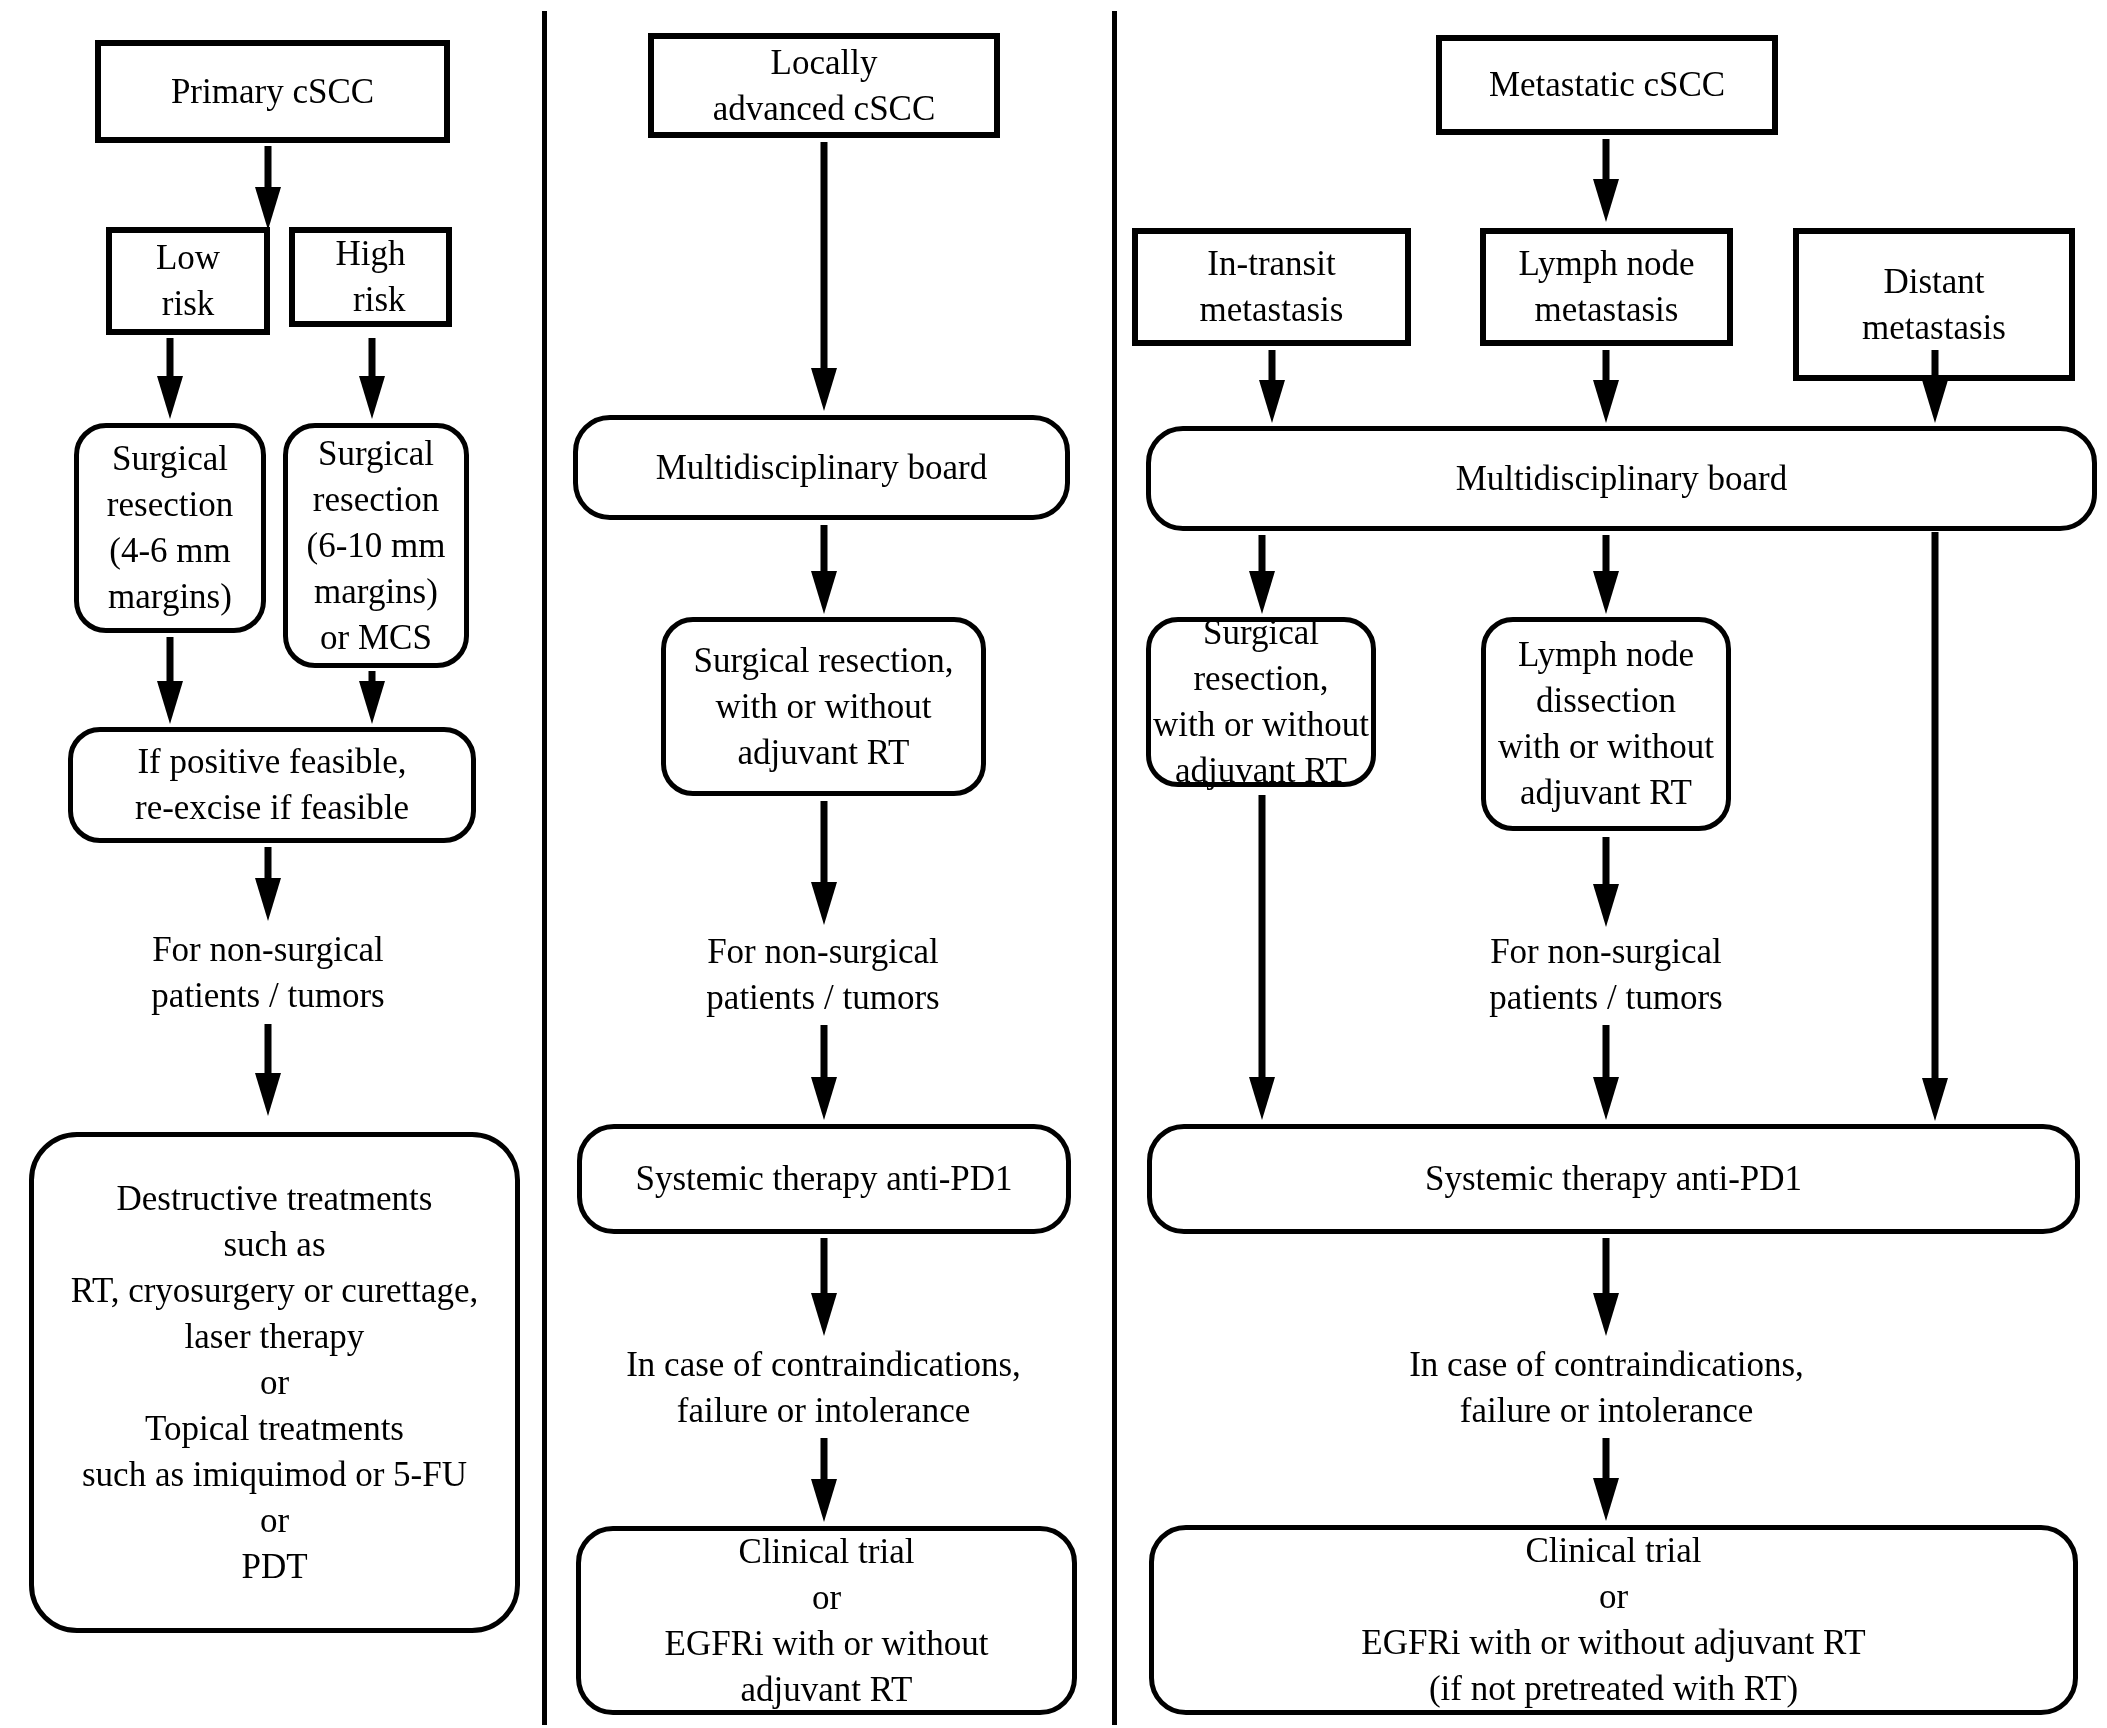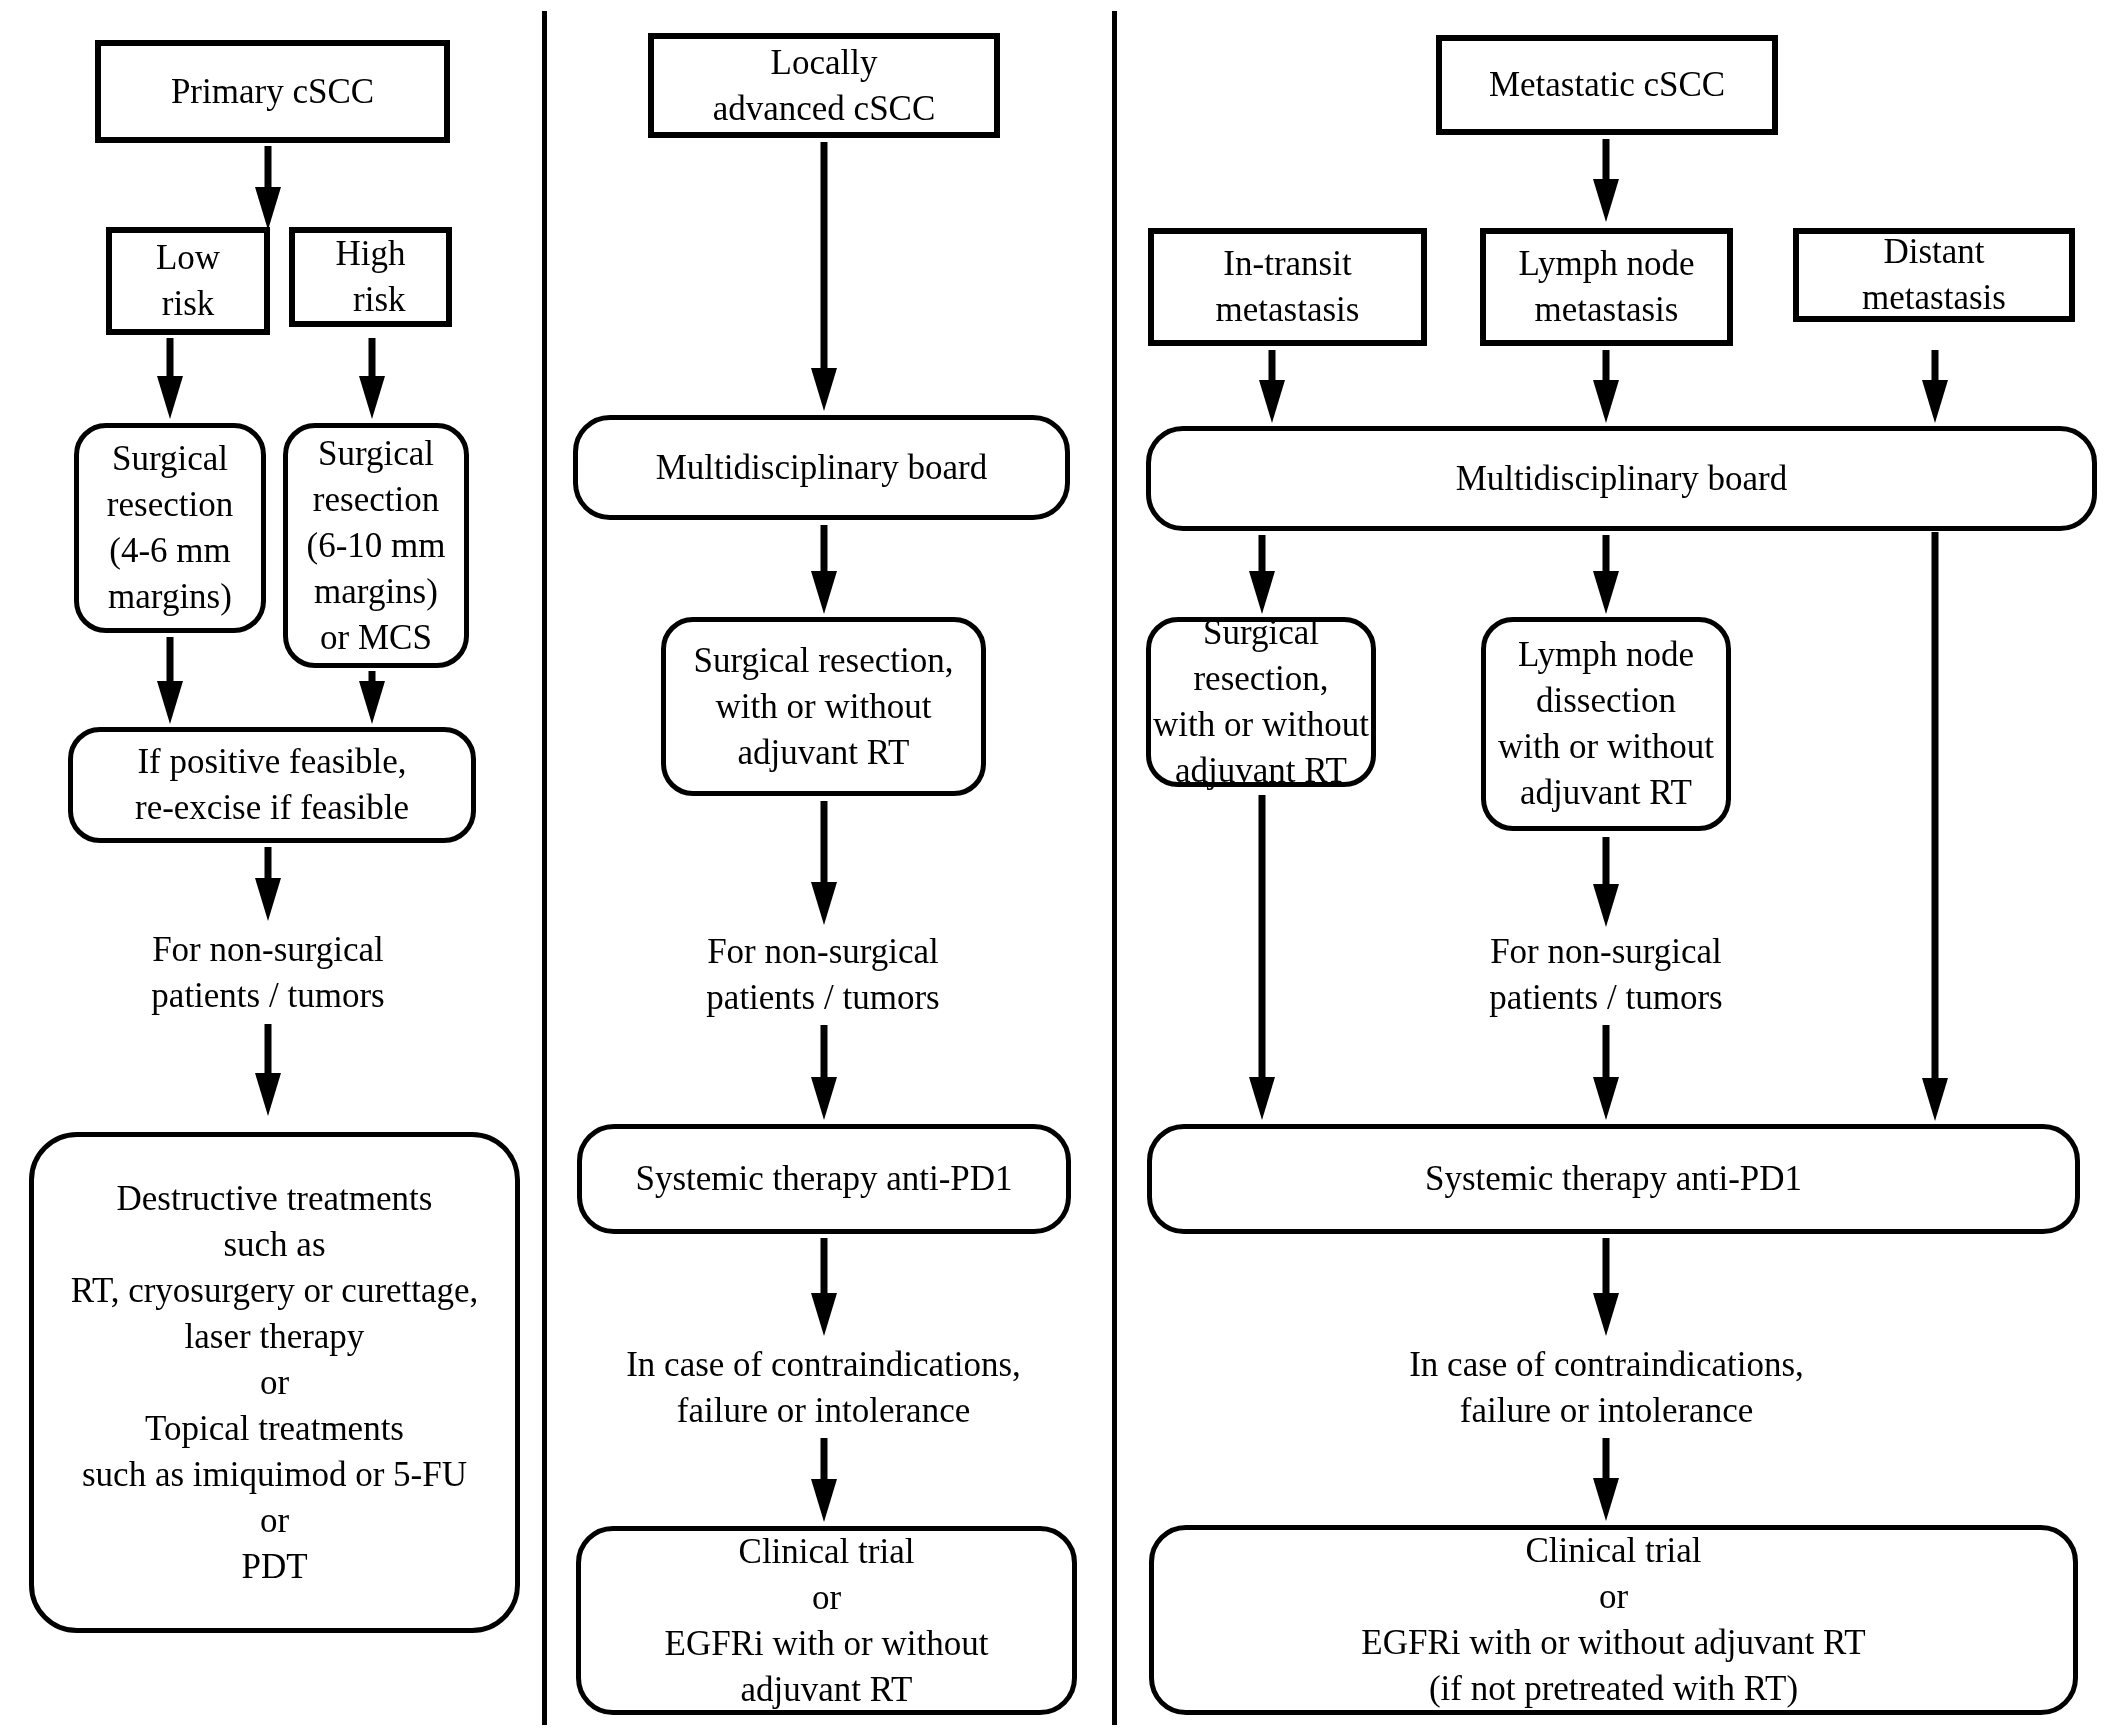--- a/index.html
+++ b/index.html
@@ -98,23 +98,23 @@
   .c2-nonsurg { left: 623px; top: 929px; width: 400px; height: 92px; }
   .a-c2-4     { left: 810px; top: 1025px; height: 95px; }
   .c2-sys     { left: 577px; top: 1124px; width: 494px; height: 110px; }
   .a-c2-5     { left: 810px; top: 1238px; height: 98px; }
   .c2-contra  { left: 573px; top: 1342px; width: 501px; height: 92px; }
   .a-c2-6     { left: 810px; top: 1438px; height: 84px; }
   .c2-clin    { left: 576px; top: 1526px; width: 501px; height: 189px; }
   
   .c3-title   { left: 1436px; top: 35px;   width: 342px; height: 100px; }
   .a-c3-1     { left: 1592px; top: 139px;  height: 83px; }
-  .c3-int     { left: 1132px; top: 228px;  width: 279px; height: 118px; margin-left: 16px; }
+  .c3-int     { left: 1132px; top: 228px;  width: 279px; height: 118px; }
   .c3-lym     { left: 1480px; top: 228px;  width: 253px; height: 118px; }
-  .c3-dis     { left: 1793px; top: 228px;  width: 282px; height: 94px; }
+  .c3-dis     { left: 1793px; top: 228px;  width: 282px; height: 153px; }
   .a-c3-2     { left: 1258px; top: 350px;  height: 73px; }
   .a-c3-3     { left: 1592px; top: 350px;  height: 73px; }
   .a-c3-4     { left: 1921px; top: 350px;  height: 73px; }
   .c3-board   { left: 1146px; top: 426px;  width: 951px; height: 105px; }
   .a-c3-5     { left: 1248px; top: 535px; height: 79px; }
   .a-c3-6     { left: 1592px; top: 535px; height: 79px; }
   .ln-dist    { left: 1921px; top: 532px; height: 589px; }
   .c3-surg    { left: 1146px; top: 617px; width: 230px; height: 170px; }
   .c3-lydis   { left: 1481px; top: 617px; width: 250px; height: 214px; }
   .ln-left    { left: 1248px; top: 795px; height: 325px; }

